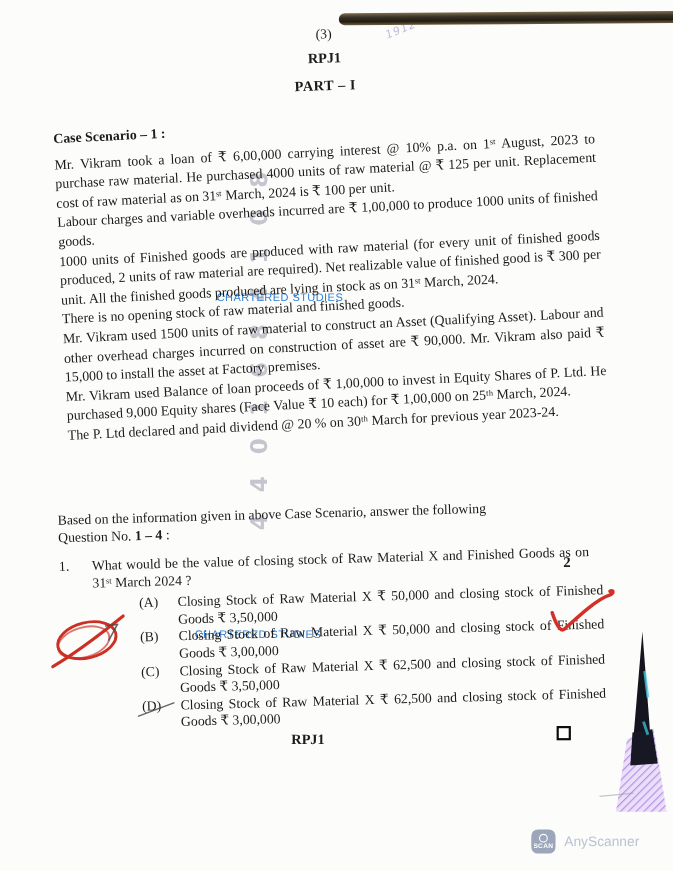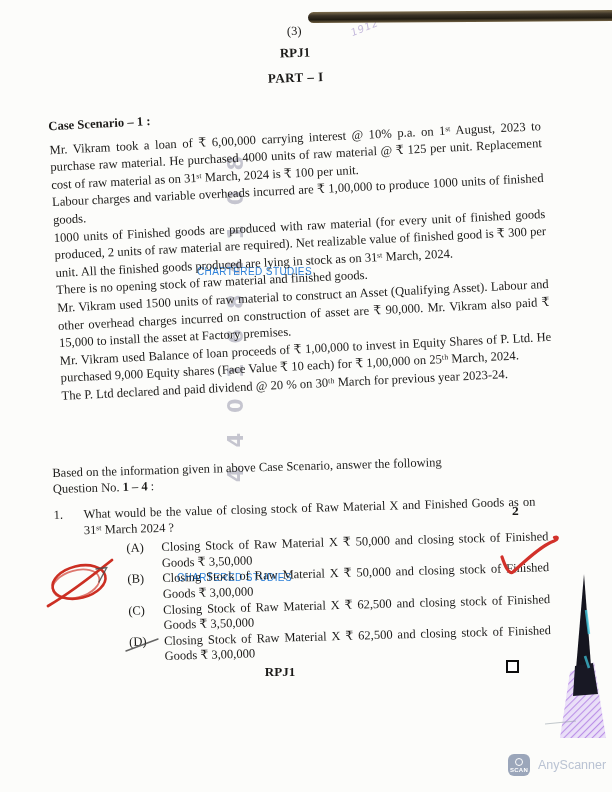--- a/index.html
+++ b/index.html
@@ -56,21 +56,21 @@
   .marks{position:absolute;left:512px;top:503px;z-index:2;font-weight:bold;font-size:13.5px;}
   .endsq{position:absolute;left:506px;top:660px;width:9px;height:9px;z-index:2;
     border:2.6px solid #0d0d0d;background:#fff;}
   .footer{position:absolute;left:0;top:664px;width:560px;text-align:center;z-index:2;
     font-weight:bold;font-size:13px;}
 
   
   .marks-svg{position:absolute;left:0;top:0;width:612px;height:792px;z-index:5;pointer-events:none;}
 
   
-  .scanner{position:absolute;left:508px;top:754px;z-index:4;display:flex;gap:8px;align-items:center;}
+  .scanner{position:absolute;left:483px;top:754px;z-index:4;display:flex;gap:8px;align-items:center;}
   .scan-badge{width:22px;height:22px;border-radius:6px;background:rgba(146,158,180,.92);
     display:flex;flex-direction:column;align-items:center;justify-content:center;}
   .scan-circle{width:6px;height:6px;border:1.5px solid #fff;border-radius:50%;}
   .scan-word{font-family:"Liberation Sans","DejaVu Sans",sans-serif;font-size:6px;font-weight:bold;
     color:#fff;letter-spacing:.3px;margin-top:1px;}
   .scan-name{font-family:"Liberation Sans","DejaVu Sans",sans-serif;font-size:12.5px;
     color:#bac3d3;font-weight:500;}
 </style>
 </head>
 <body>

